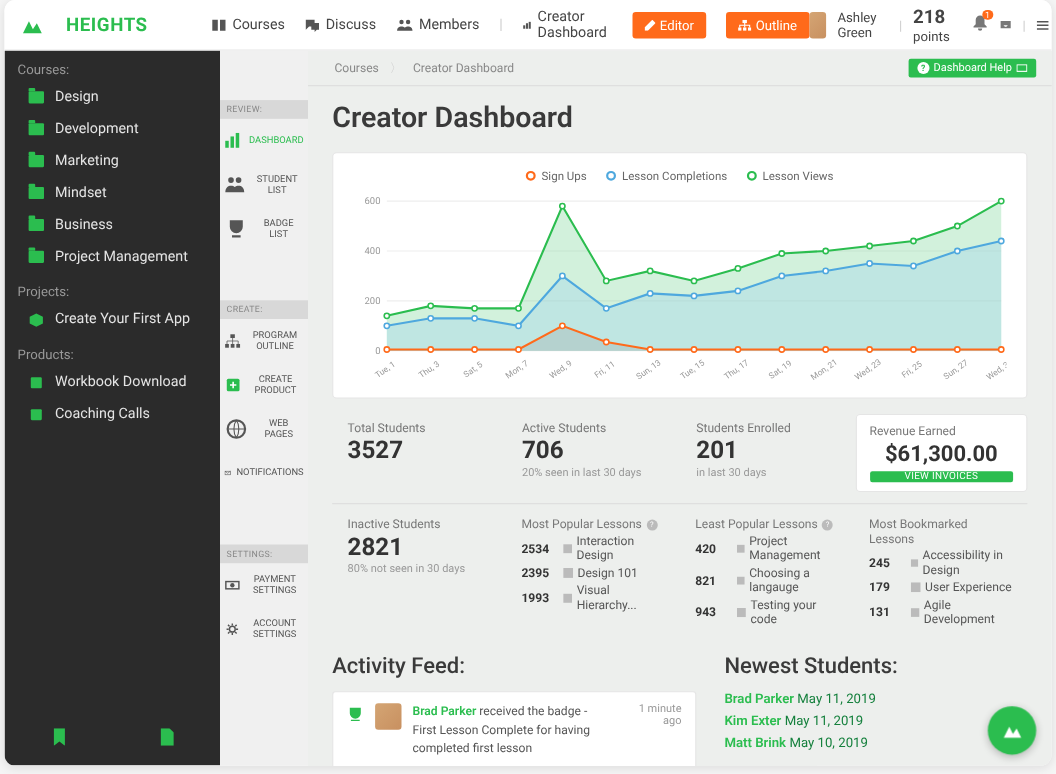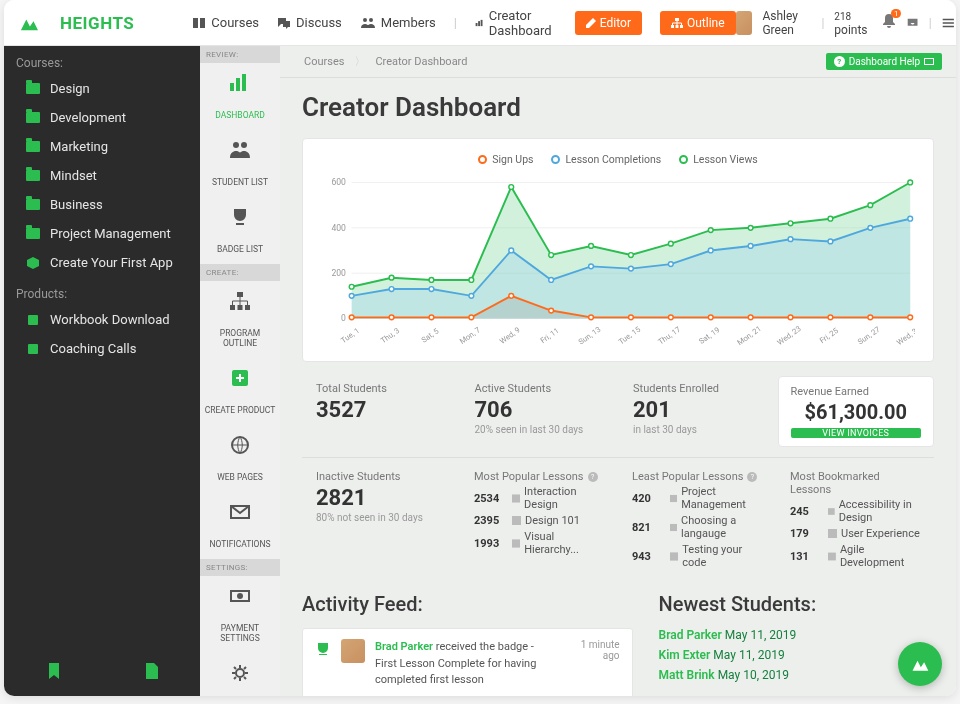--- a/index.html
+++ b/index.html
@@ -8,35 +8,35 @@
 .topbar { height:46px; background:#fff; display:flex; align-items:center; padding:0 14px; border-bottom:1px solid #e5e5e5; flex-shrink:0; }
 .logo { display:flex; align-items:center; gap:20px; color:#2bbd4f; font-weight:700; font-size:17px; letter-spacing:0.5px; }
 .logo svg { width:22px; height:18px; }
 .topnav { display:flex; align-items:center; margin-left:58px; gap:18px; font-size:13px; color:#444; }
 .topnav-item { display:flex; align-items:center; gap:5px; cursor:pointer; }
 .topnav-sep { color:#ccc; }
 .btn-editor { background:#ff6a1a; color:#fff; padding:5px 11px; border-radius:3px; font-size:12px; display:flex; align-items:center; gap:4px; cursor:pointer; }
 .btn-outline { background:#ff6a1a; color:#fff; padding:5px 11px; border-radius:3px; font-size:12px; display:flex; align-items:center; gap:4px; cursor:pointer; }
 .top-right { margin-left:auto; display:flex; align-items:center; gap:10px; font-size:12px; color:#444; }
 .avatar-sm { width:24px; height:24px; border-radius:3px; background:linear-gradient(135deg,#d4a574,#c89060); }
-.pts { font-weight:400; font-size:10px; }
+.pts { font-weight:700; font-size:17px; }
 .bell { position:relative; cursor:pointer; }
 .badge-count { position:absolute; top:-4px; right:-4px; background:#ff6a1a; color:#fff; font-size:8px; padding:0 3px; border-radius:6px; }
 .body { display:flex; flex:1; overflow:hidden; }
 .sidebar-dark { width:196px; background:#2b2b2b; color:#ddd; font-size:13px; flex-shrink:0; display:flex; flex-direction:column; }
 .sidebar-dark .sec-label { color:#999; padding:10px 12px 4px; font-size:12px; }
 .sidebar-dark .item { padding:7px 12px 7px 22px; display:flex; align-items:center; gap:10px; cursor:pointer; color:#e5e5e5; }
 .sidebar-dark .folder { width:14px; height:11px; background:#2bbd4f; border-radius:1px; position:relative; }
 .sidebar-dark .folder::before { content:''; position:absolute; top:-3px; left:0; width:6px; height:3px; background:#2bbd4f; border-radius:1px 1px 0 0; }
 .sidebar-dark .icon-cube { width:14px; height:14px; color:#2bbd4f; }
 .sidebar-dark-foot { margin-top:auto; display:flex; justify-content:space-around; padding:14px 0; }
 .sidebar-dark-foot span { color:#2bbd4f; cursor:pointer; }
 .sidebar-light { width:80px; background:#f0f0f0; flex-shrink:0; display:flex; flex-direction:column; font-size:8.5px; color:#555; text-align:center; }
-.sidebar-light .grp-label { background:#d8d8d8; color:#888; font-size:8px; padding:4px 12px 4px 6px; text-align:left; letter-spacing:0.3px; }
-.sidebar-light .sitem { padding:10px 4px; cursor:pointer; display:flex; flex-direction:column; align-items:center; gap:17px; }
+.sidebar-light .grp-label { background:#d8d8d8; color:#888; font-size:8px; padding:4px 12px 4px 6px; text-align:left; letter-spacing:0.3px;margin-top:45px; }
+.sidebar-light .sitem { padding:10px 4px; cursor:pointer; display:flex; flex-direction:row; align-items:center; gap:5px; }
 .sidebar-light .sitem.active { color:#2bbd4f; }
 .sidebar-light .sitem svg { width:22px; height:20px; }
 .main { flex:1; background:#edefed; overflow-y:auto; }
 .breadcrumb { height:32px; display:flex; align-items:center; padding:0 14px; font-size:11px; color:#888; border-bottom:1px solid #ddd; position:relative; }
 .bc-item { padding:0 10px; position:relative; }
 .bc-arrow { color:#ccc; }
 .dash-help { margin-left:auto; background:#2bbd4f; color:#fff; padding:3px 8px; border-radius:2px; font-size:10px; display:flex; align-items:center; gap:4px; cursor:pointer; }
 .content { padding:14px 22px; }
 h1.page-title { font-size:26px; color:#3a3a3a; font-weight:600; margin-bottom:16px; }
 .chart-card { background:#fff; border-radius:4px; padding:14px 18px 8px; border:1px solid #e5e5e5; }
@@ -174,20 +174,21 @@
           <span>Mindset</span>
         </div>
       <div class="item">
           <div class="folder"></div>
           <span>Business</span>
         </div>
       <div class="item">
           <div class="folder"></div>
           <span>Project Management</span>
         </div>
+      <div class="sec-label">Projects:</div>
       <div class="item">
           <svg class="icon-cube" viewBox="0 0 14 14">
             <path fill="#2bbd4f" d="M7 1l6 3v6l-6 3-6-3V4z"></path>
           </svg>
           <span>Create Your First App</span>
         </div>
       <div class="sec-label">Products:</div>
       <div class="item">
           <svg class="icon-cube" viewBox="0 0 14 14">
             <rect fill="#2bbd4f" x="2" y="2" width="10" height="10" rx="1"></rect>

